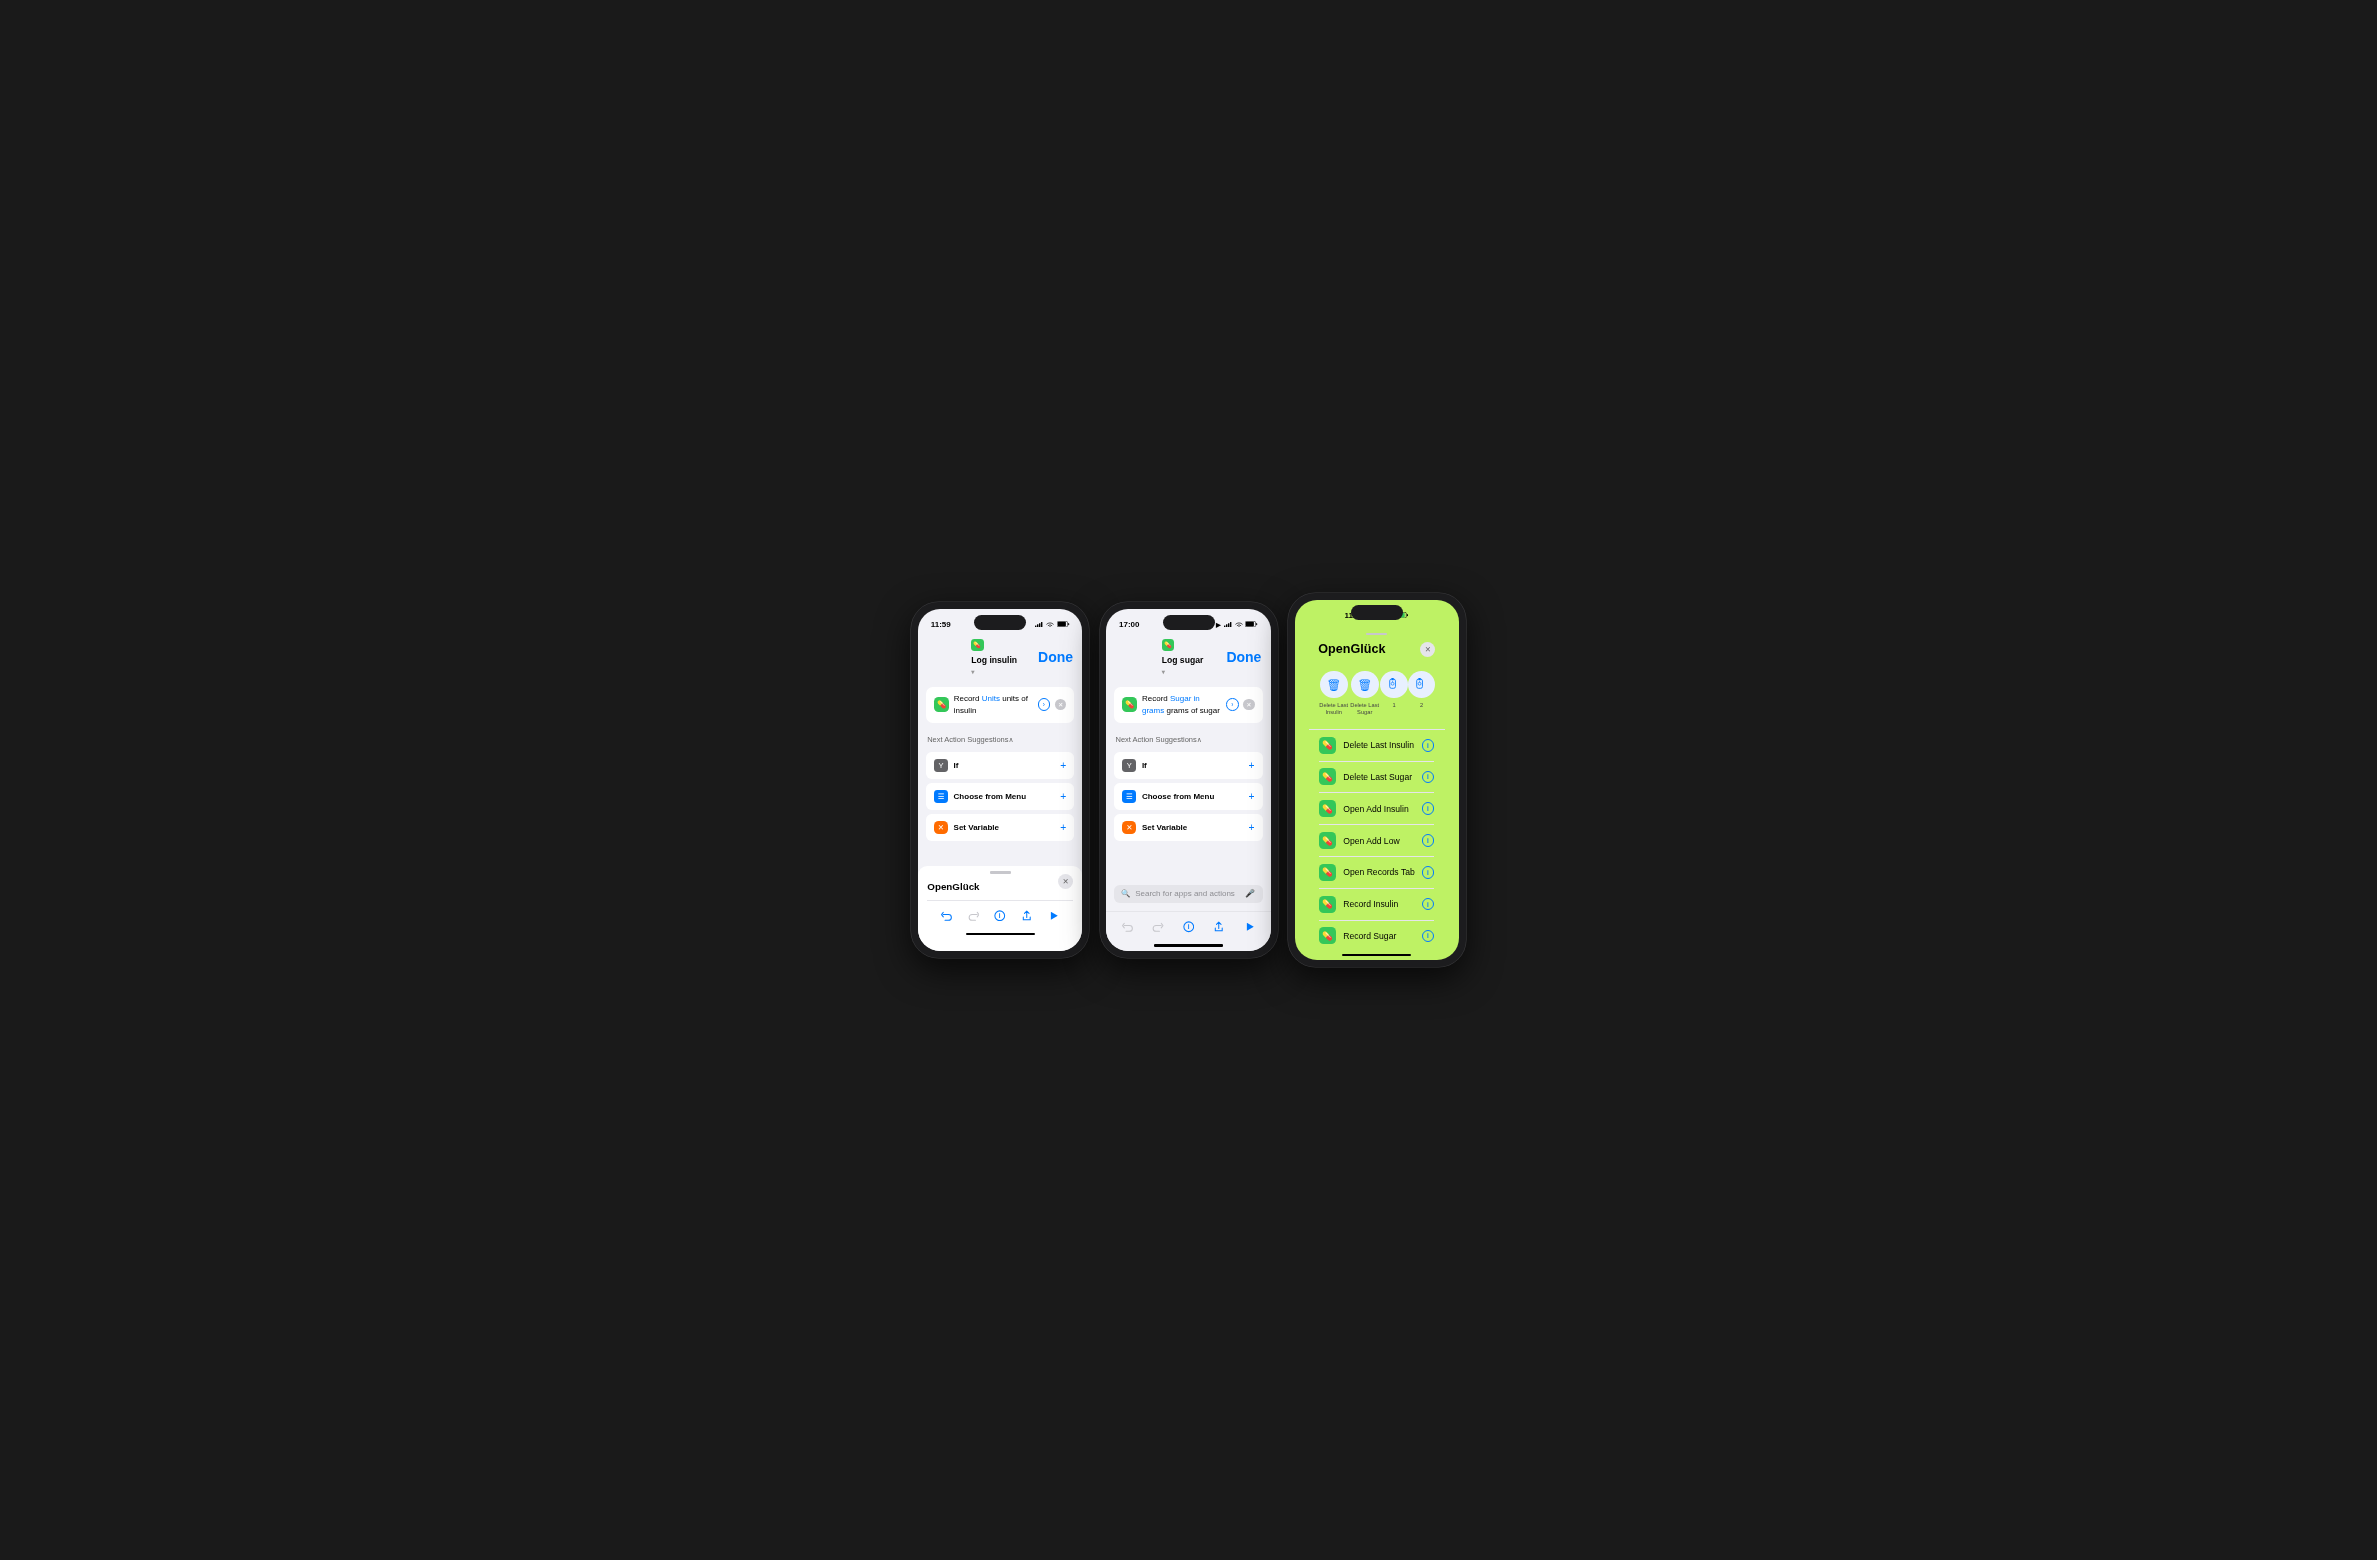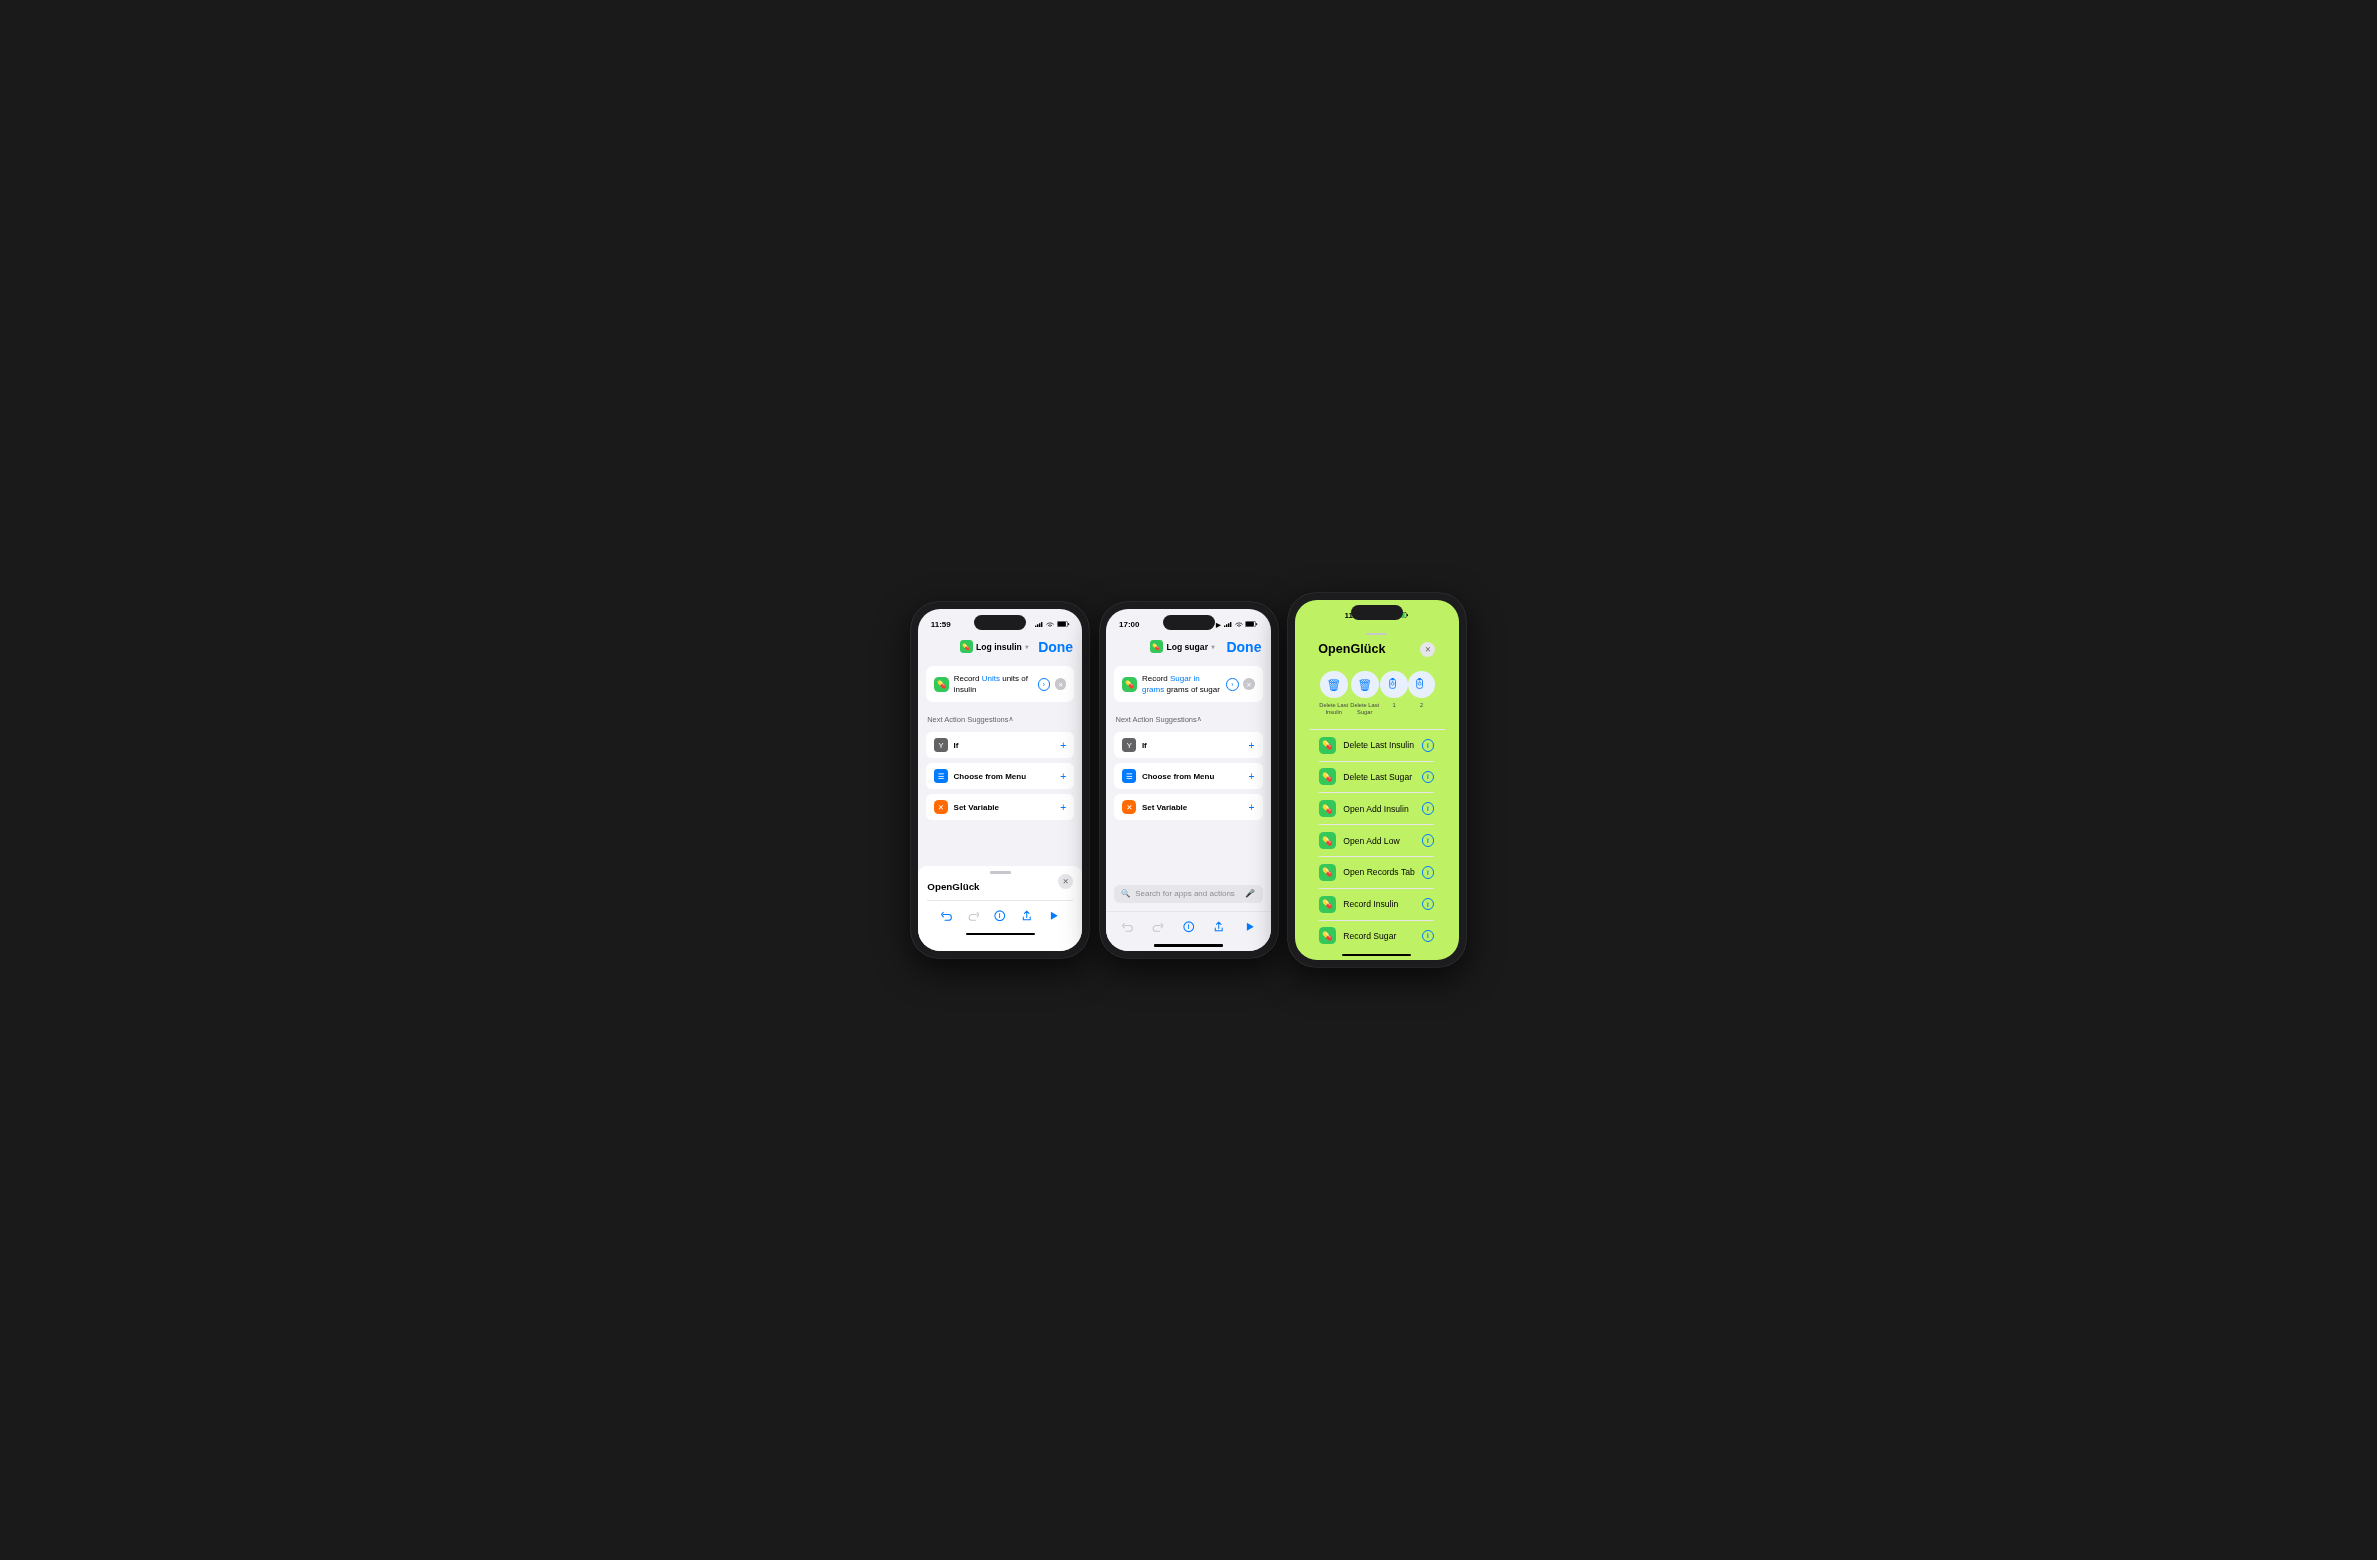--- a/index.html
+++ b/index.html
@@ -64,24 +64,24 @@
 
     
     .nav-bar {
       display: flex;
       align-items: center;
       justify-content: space-between;
       padding: 2.3px 9.2px 5.7px;
     }
     .nav-title {
       display: flex;
-      align-items: center;
       gap: 3.4px;
       font-size: 8.6px;
       font-weight: 600;
+      flex-direction: column;
     }
     .nav-app-icon {
       width: 12.6px;
       height: 12.6px;
       background: #34c759;
       border-radius: 3.4px;
       display: flex;
       align-items: center;
       justify-content: center;
       color: white;

